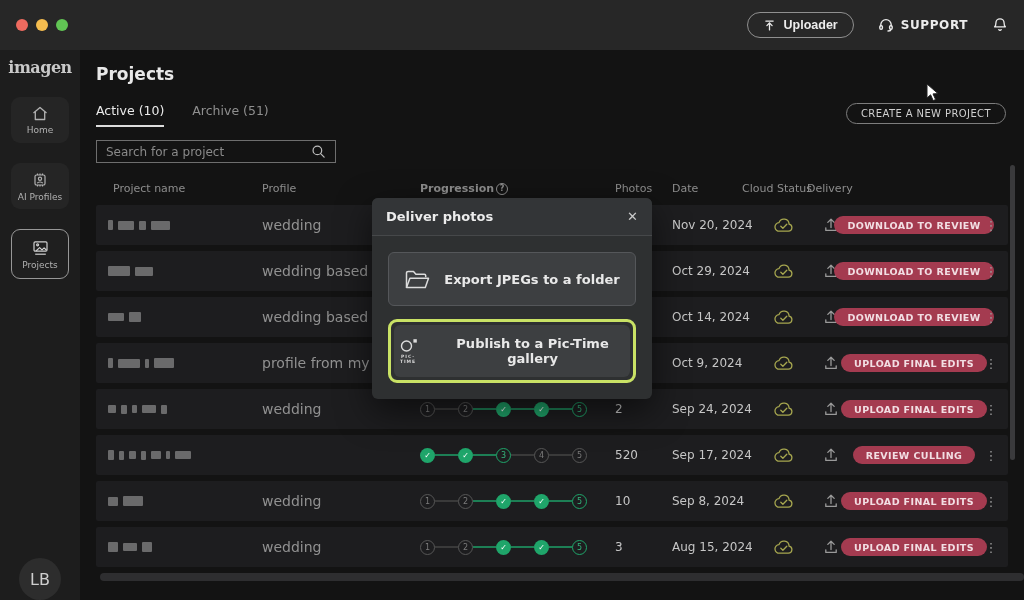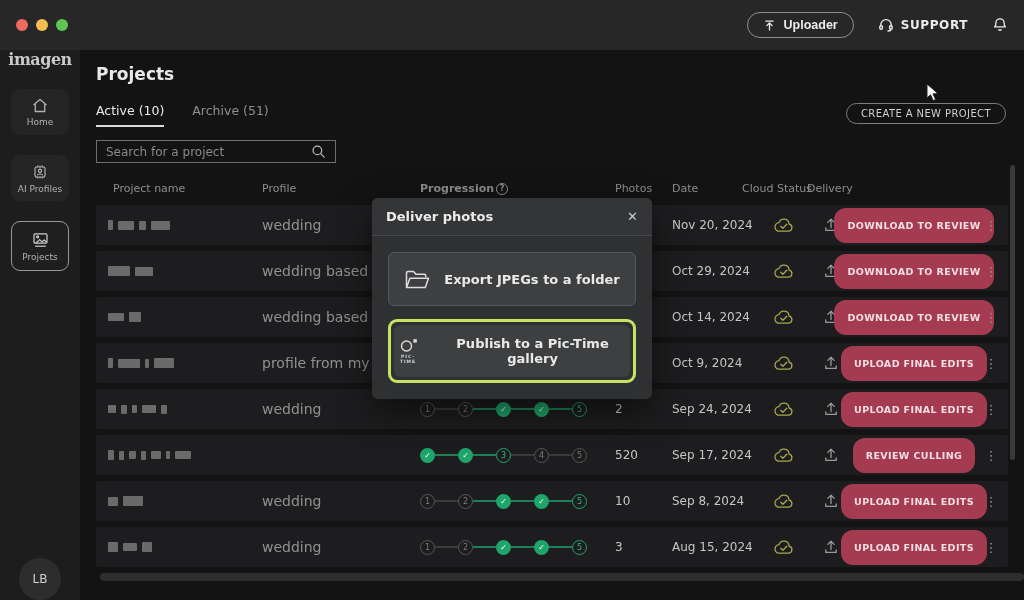--- a/index.html
+++ b/index.html
@@ -12,24 +12,24 @@
   .light { width:12px; height:12px; border-radius:50%; }
   .light.red{ background:#ee6a5f; } .light.yellow{ background:#f5bd4f; } .light.green{ background:#61c554; }
   .tb-right { margin-left:auto; display:flex; align-items:center; gap:24px; }
   .uploader-btn { display:flex; align-items:center; gap:8px; border:1.5px solid #8f8f8f; border-radius:14px; height:26px; padding:0 15px; color:#ececec; font-size:12.5px; font-weight:bold; cursor:pointer; background:transparent; }
   .support { display:flex; align-items:center; gap:7px; font-size:12px; letter-spacing:.6px; color:#ececec; font-weight:bold; cursor:pointer; }
   .bell { cursor:pointer; display:flex; }
 
   
   .app { display:flex; height:566px; }
   .sidebar { width:80px; background:#1d1d1d; display:flex; flex-direction:column; align-items:center; position:relative; flex-shrink:0; }
-  .logo { font-family:"DejaVu Serif","Liberation Serif",serif; font-weight:bold; font-size:16px; color:#c9c9c9; letter-spacing:-0.5px; }
+  .logo { font-family:"DejaVu Serif","Liberation Serif",serif; font-weight:bold; font-size:16px; color:#c9c9c9; margin-top:8px; letter-spacing:-0.5px; }
   .side-item { width:58px; height:46px; border-radius:9px; background:#252525; margin-top:20px; display:flex; flex-direction:column; align-items:center; justify-content:center; gap:3px; color:#b2b2b2; font-size:9px; cursor:pointer; }
   .side-item.active { background:#1f1f1f; border:1px solid #979797; height:50px; }
-  .avatar { position:absolute; bottom:16px; width:42px; height:42px; border-radius:50%; background:#2d2d2d; display:flex; align-items:center; justify-content:center; font-size:12px; color:#cfcfcf; cursor:pointer; }
+  .avatar { position:absolute; bottom:16px; width:42px; height:42px; border-radius:50%; background:#2d2d2d; display:flex; align-items:center; justify-content:center; font-size:16px; color:#cfcfcf; cursor:pointer; }
 
   .main { flex:1; padding:14px 0 0 16px; position:relative; }
   .page-title { font-size:17px; font-weight:bold; color:#e8e8e8; }
   .tabs { display:flex; gap:28px; margin-top:19px; font-size:12.5px; color:#8f8f8f; }
   .tab { padding-bottom:7px; cursor:pointer; }
   .tab.active { color:#eaeaea; border-bottom:2px solid #dcdcdc; }
   .create-btn { position:absolute; top:53px; right:18px; border:1px solid #7d7d7d; border-radius:13px; height:21px; padding:0 14px; background:transparent; color:#cfcfcf; font-size:10px; letter-spacing:.4px; cursor:pointer; font-family:inherit; }
 
   .search-box { margin-top:13px; width:240px; height:23px; border:1px solid #6e6e6e; display:flex; align-items:center; padding:0 9px; }
   .search-box input { flex:1; background:transparent; border:none; outline:none; color:#bdbdbd; font-size:12px; font-family:inherit; }
@@ -46,21 +46,21 @@
   .c-name{ width:166px; padding-left:12px; display:flex; align-items:center; }
   .c-profile{ width:148px; font-size:14px; color:#919191; white-space:nowrap; overflow:hidden; }
   .c-prog{ width:205px; padding:0 28px 0 10px; display:flex; align-items:center; }
   .c-photos{ width:57px; font-size:12px; color:#c6c6c6; }
   .c-date{ width:88px; font-size:12px; color:#c6c6c6; white-space:nowrap; }
   .c-cloud{ width:48px; display:flex; justify-content:center; }
   .c-upload{ width:46px; display:flex; justify-content:center; cursor:pointer; }
   .c-action{ width:120px; display:flex; justify-content:center; }
   .c-kebab{ width:34px; text-align:center; color:#9a9a9a; font-size:13px; cursor:pointer; }
   .rb { display:inline-block; background:#7e7e7e; height:9px; margin-right:5px; border-radius:1px; filter:blur(.6px); opacity:.8; }
-  .action-btn { border:none; border-radius:12px; height:35px; padding:0 13px; font-size:9.5px; font-weight:bold; letter-spacing:.4px; color:#f2dee3; background:#a43b50; cursor:pointer; font-family:inherit; white-space:nowrap;text-align:right; }
+  .action-btn { border:none; border-radius:12px; height:18px; padding:0 13px; font-size:9.5px; font-weight:bold; letter-spacing:.4px; color:#f2dee3; background:#a43b50; cursor:pointer; font-family:inherit; white-space:nowrap;text-align:right; }
 
   
   .step { width:15px; height:15px; border-radius:50%; display:flex; align-items:center; justify-content:center; font-size:8px; flex-shrink:0; }
   .step.done { background:#1fa56a; color:#fff; }
   .step.next { border:1px solid #1fa56a; color:#35b57d; }
   .step.todo { border:1px solid #565656; color:#7b7b7b; }
   .conn { height:2px; flex:1; background:#3a3a3a; }
   .conn.green { background:#1d7f55; }
 
   

